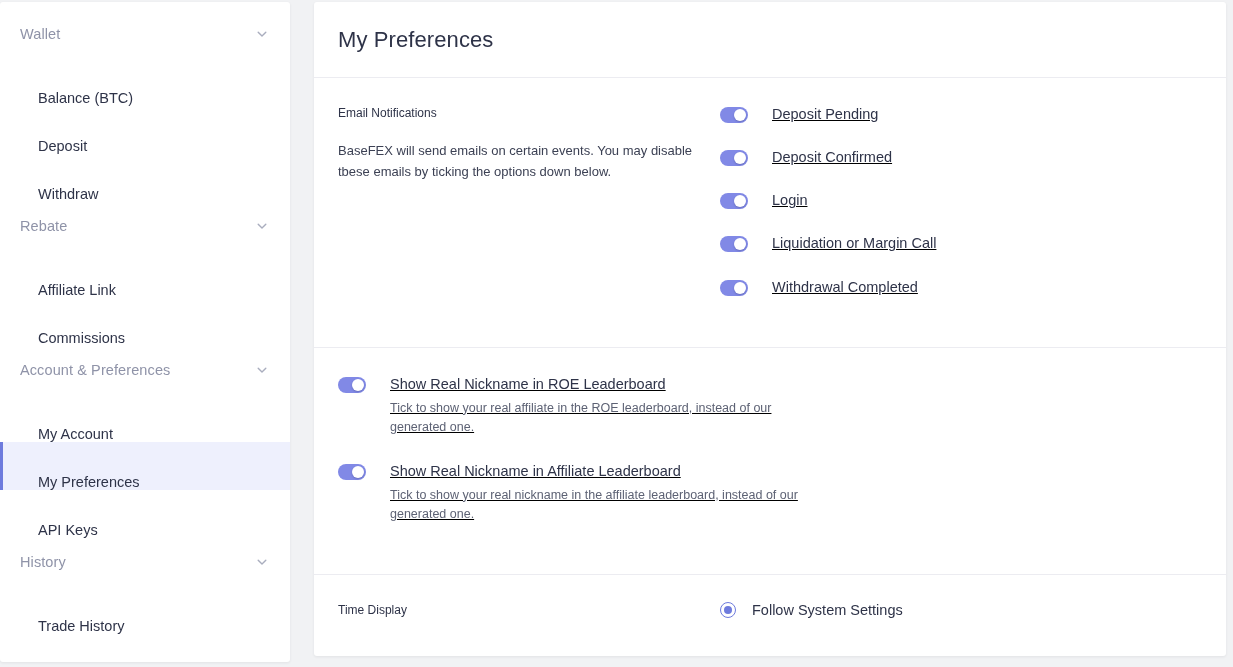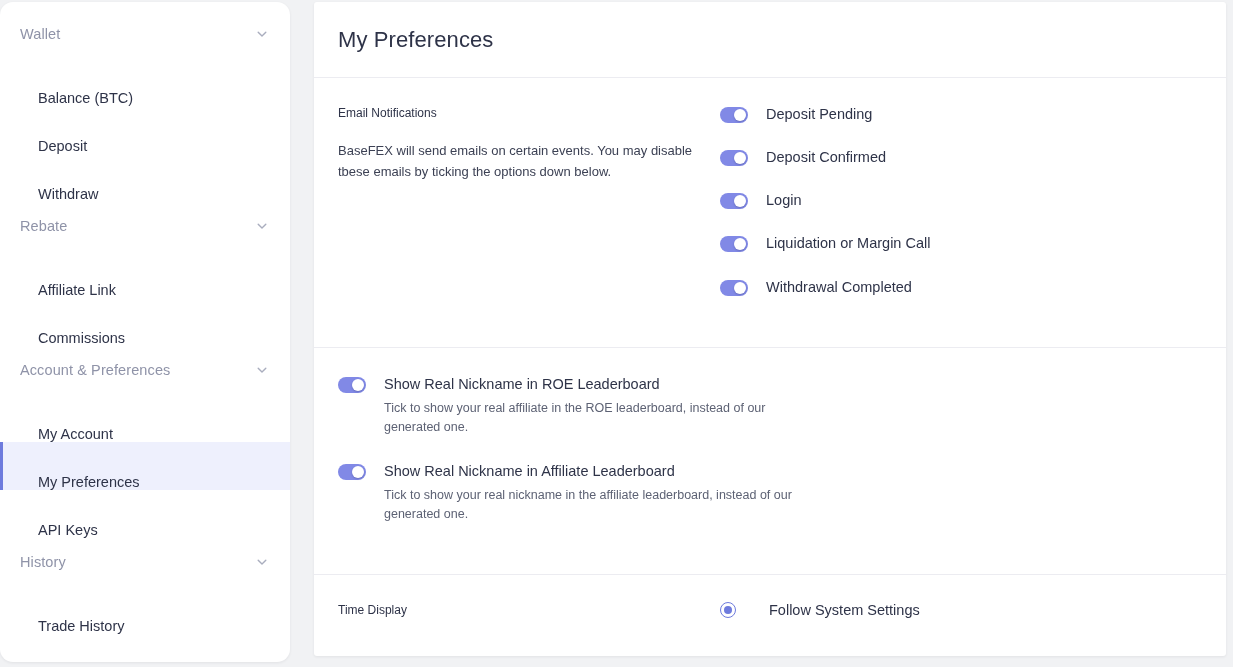--- a/index.html
+++ b/index.html
@@ -20,21 +20,21 @@
     display: flex;
     align-items: flex-start;
   }
 
   
   .sidebar {
     width: 290px;
     height: 660px;
     margin-top: 2px;
     background: #ffffff;
-    border-radius: 13px;
+    border-radius: 3px;
     box-shadow: 0 1px 3px rgba(24, 28, 48, 0.07);
     padding-top: 8px;
     overflow: hidden;
     flex: 0 0 290px;
   }
 
   .nav-group-header {
     display: flex;
     align-items: center;
     justify-content: space-between;
@@ -156,21 +156,21 @@
   .switch .knob {
     position: absolute;
     top: 2px; left: 2px;
     width: 12px; height: 12px;
     border-radius: 50%;
     background: #ffffff;
     box-shadow: 0 1px 2px rgba(20,24,50,.22);
   }
   .switch.on .knob { left: 14px; }
 
-  .toggle-texts { margin-left: 18px; }
+  .toggle-texts { margin-left: 24px; text-decoration: underline; }
   .toggle-label {
     font-size: 14.5px;
     color: #2e3348;
     line-height: 1.32;
   }
   .toggle-sub {
     font-size: 12.5px;
     color: #5d6274;
     line-height: 1.55;
     margin-top: 5px;
@@ -200,21 +200,21 @@
   .radio.checked::after {
     content: "";
     position: absolute;
     top: 50%; left: 50%;
     width: 8px; height: 8px;
     margin: -4px 0 0 -4px;
     border-radius: 50%;
     background: #6e7bdd;
   }
   .radio-label {
-    margin-left: 33px;
+    margin-left: 16px;
     font-size: 14.5px;
     color: #2e3348;
   }
 </style>
 </head>
 <body>
 
 <div class="page">
 
   <nav class="sidebar" id="sidebar">

